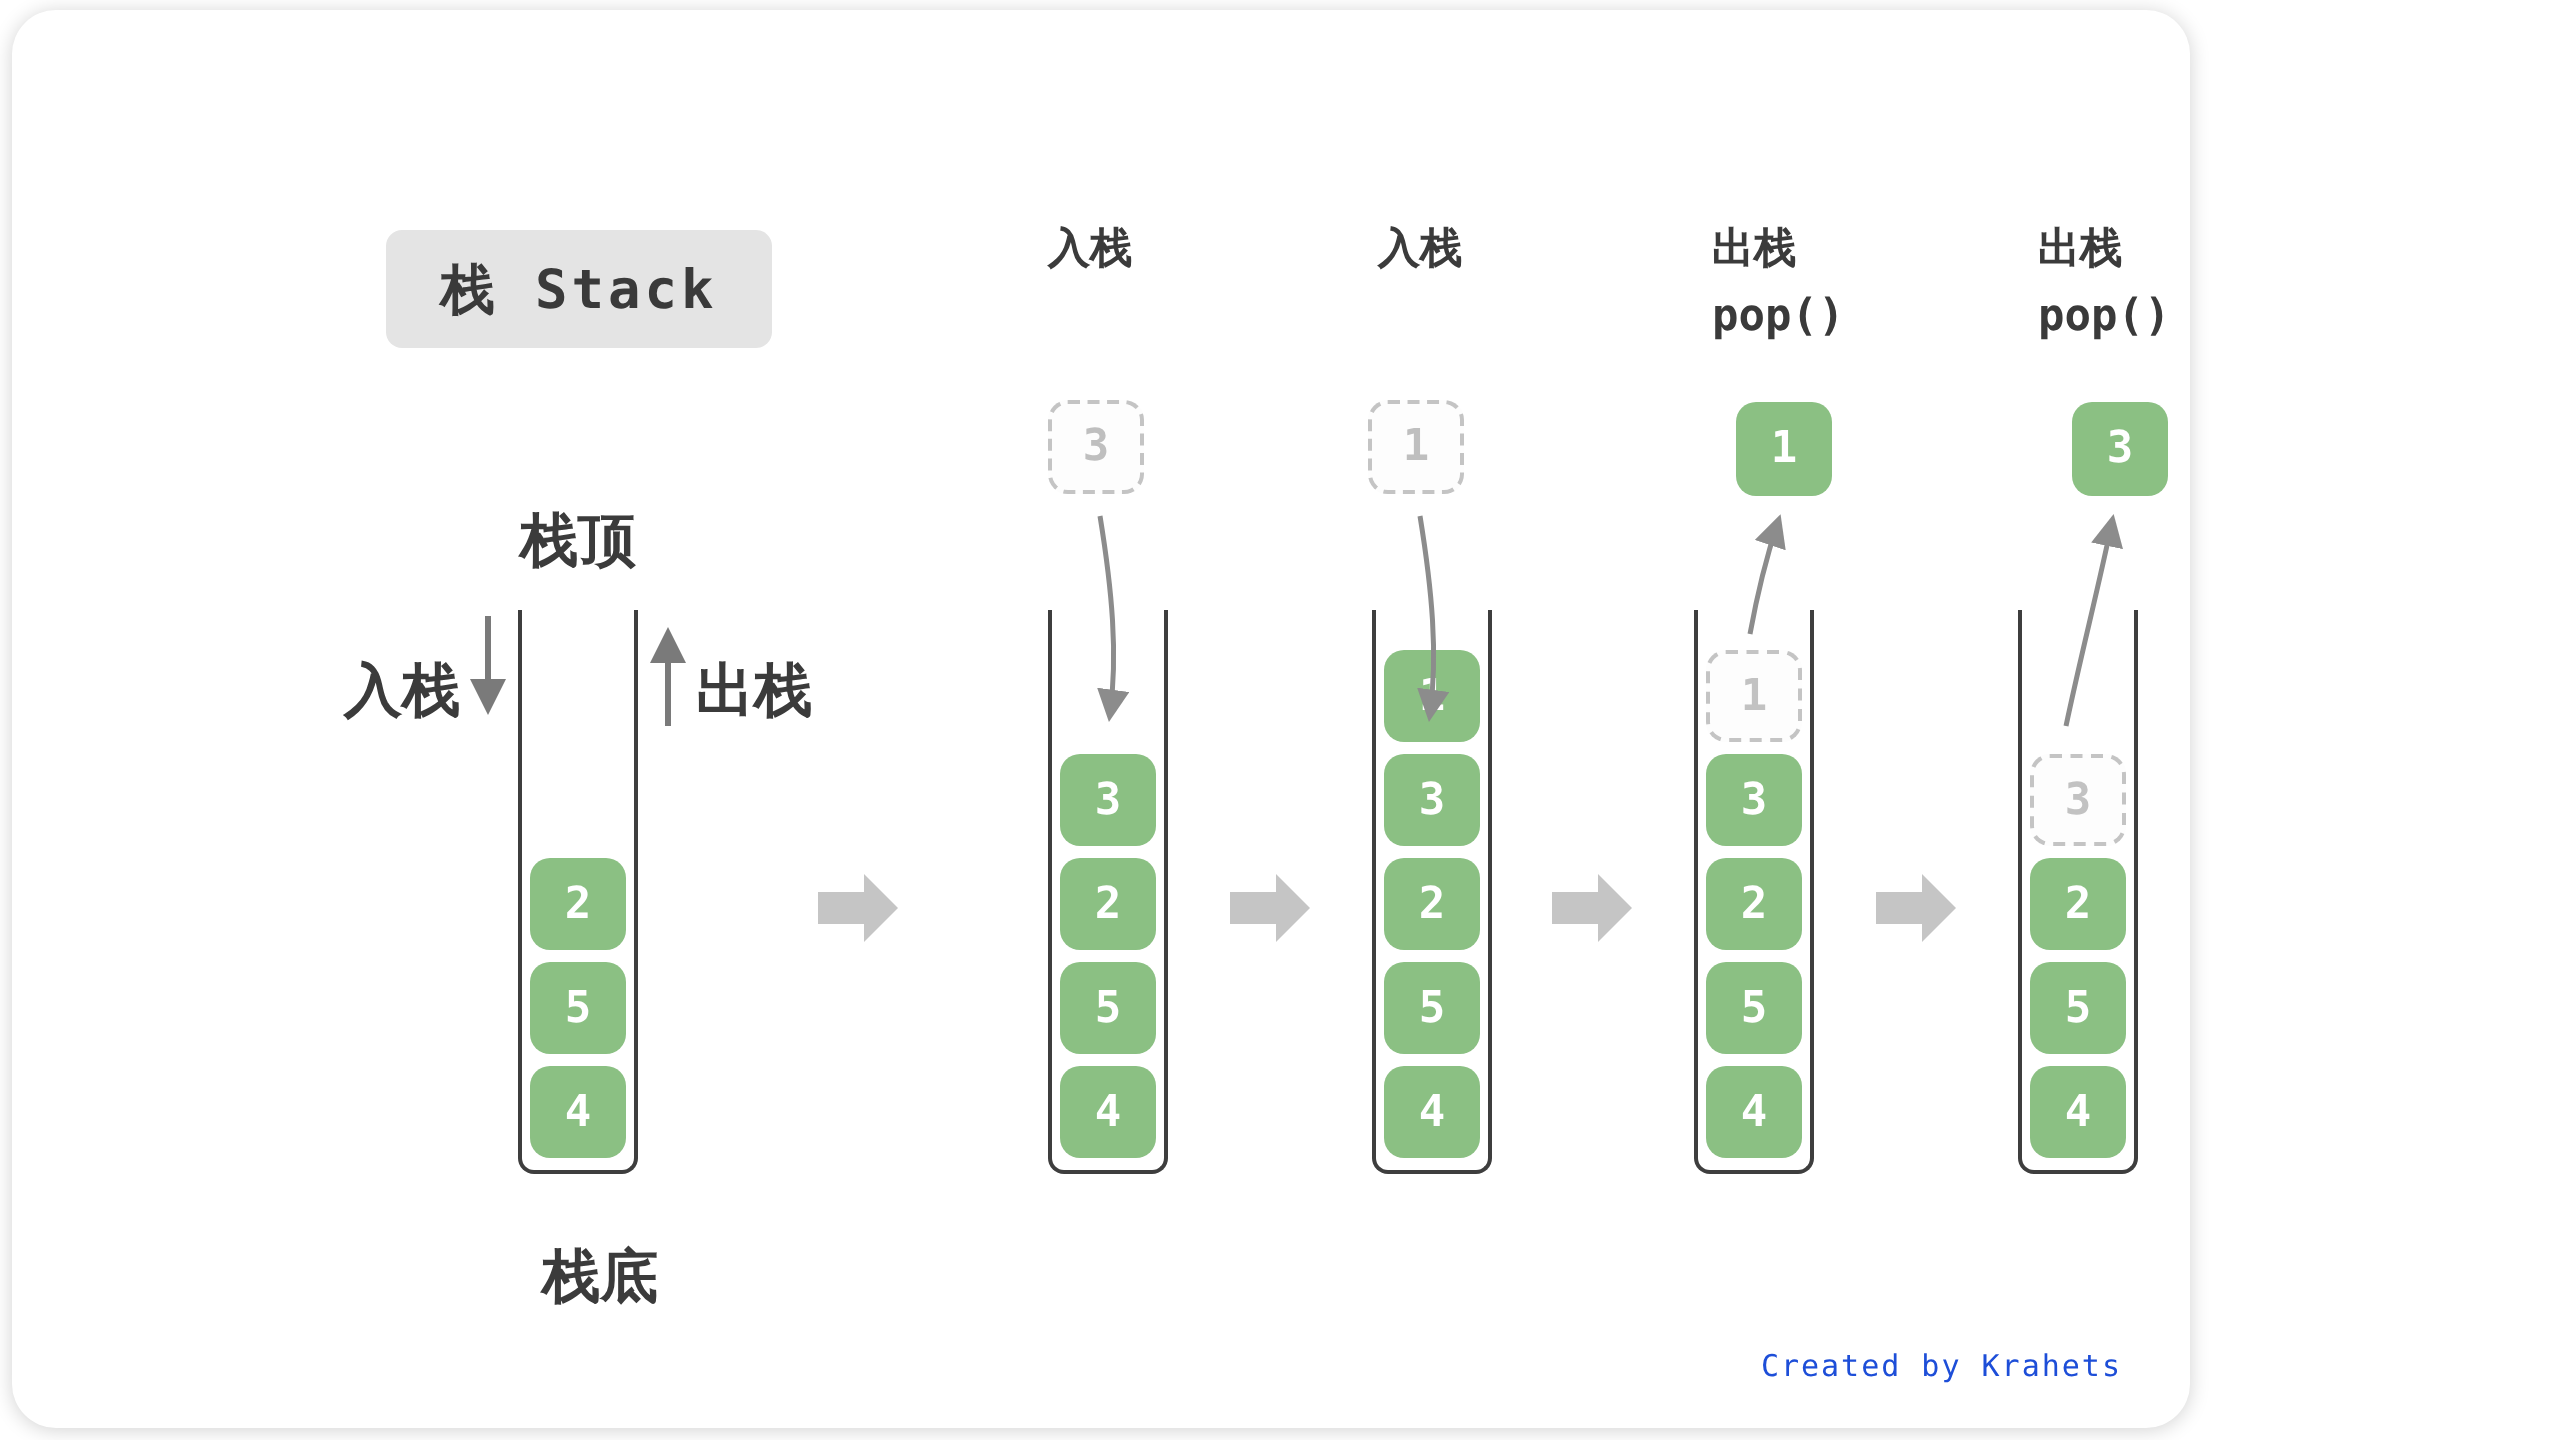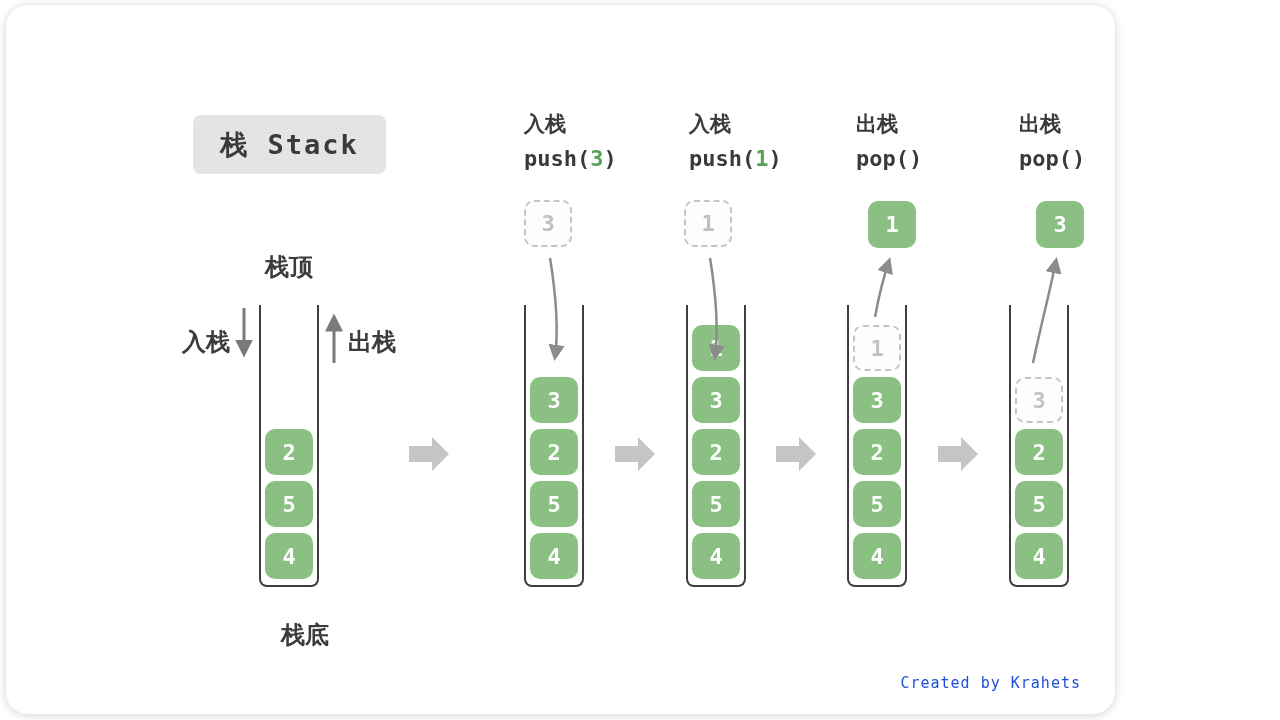--- a/index.html
+++ b/index.html
@@ -1,33 +1,33 @@
 <!DOCTYPE html>
 <html><head>
 <meta charset="utf-8">
 <style>
   html,body{margin:0;padding:0;background:#ffffff;}
   .canvas{position:relative;width:1280px;height:720px;overflow:hidden;
           font-family:"DejaVu Sans","Liberation Sans",sans-serif;}
   .card{position:absolute;left:6px;top:5px;width:1089px;height:709px;
         background:#ffffff;border-radius:22px;
-        box-shadow:0 1px 10px rgba(0,0,0,0.18);padding-left:20px;}
+        box-shadow:0 1px 10px rgba(0,0,0,0.18);}
   
   .title-box{position:absolute;left:187px;top:110px;width:193px;height:59px;
              background:#e4e4e4;border-radius:8px;display:flex;align-items:center;justify-content:center;}
   .title-box span{font-family:"DejaVu Sans Mono","Liberation Mono",monospace;
                   font-size:27px;font-weight:bold;color:#3a3a3a;letter-spacing:2px;}
   
   .op{position:absolute;top:106px;width:180px;}
   .op-cn{font-size:21px;font-weight:bold;color:#3b3b3b;line-height:26px;}
   .op-code{margin-top:9px;font-family:"DejaVu Sans Mono","Liberation Mono",monospace;
            font-size:22px;font-weight:600;color:#3a3a3a;line-height:26px;}
   .op-code .arg{color:#55a058;font-weight:bold;}
   
-  .lbl{position:absolute;font-size:24px;font-weight:bold;color:#3b3b3b;}
+  .lbl{position:absolute;font-size:29px;font-weight:bold;color:#3b3b3b;}
   
   .stack{position:absolute;top:300px;width:60px;height:282px;box-sizing:border-box;
          border-left:2px solid #3e3e3e;border-right:2px solid #3e3e3e;border-bottom:2px solid #3e3e3e;
          border-radius:0 0 8px 8px;background:#ffffff;}
   .cell{position:absolute;left:4px;width:48px;height:46px;border-radius:10px;
         background:#8bc083;color:#ffffff;display:flex;align-items:center;justify-content:center;
         font-family:"DejaVu Sans Mono","Liberation Mono",monospace;font-size:22px;font-weight:bold;}
   .ghost{position:absolute;left:4px;width:48px;height:46px;border-radius:10px;box-sizing:border-box;
          border:2px dashed #c4c4c4;background:#fdfdfd;color:#c2c2c2;
          display:flex;align-items:center;justify-content:center;
@@ -50,25 +50,23 @@
 
 <div class="canvas">
   <div class="card">
 
     <div class="title-box">
       <span>栈 Stack</span>
     </div>
 
     <div class="op" style="left:518px">
       <div class="op-cn">入栈</div>
-      <div class="op-code"><span>push(</span><span class="arg">3</span><span>)</span></div>
     </div>
     <div class="op" style="left:683px">
       <div class="op-cn">入栈</div>
-      <div class="op-code"><span>push(</span><span class="arg">1</span><span>)</span></div>
     </div>
     <div class="op" style="left:850px">
       <div class="op-cn">出栈</div>
       <div class="op-code"><span>pop(</span><span class="arg"></span><span>)</span></div>
     </div>
     <div class="op" style="left:1013px">
       <div class="op-cn">出栈</div>
       <div class="op-code"><span>pop(</span><span class="arg"></span><span>)</span></div>
     </div>
 

